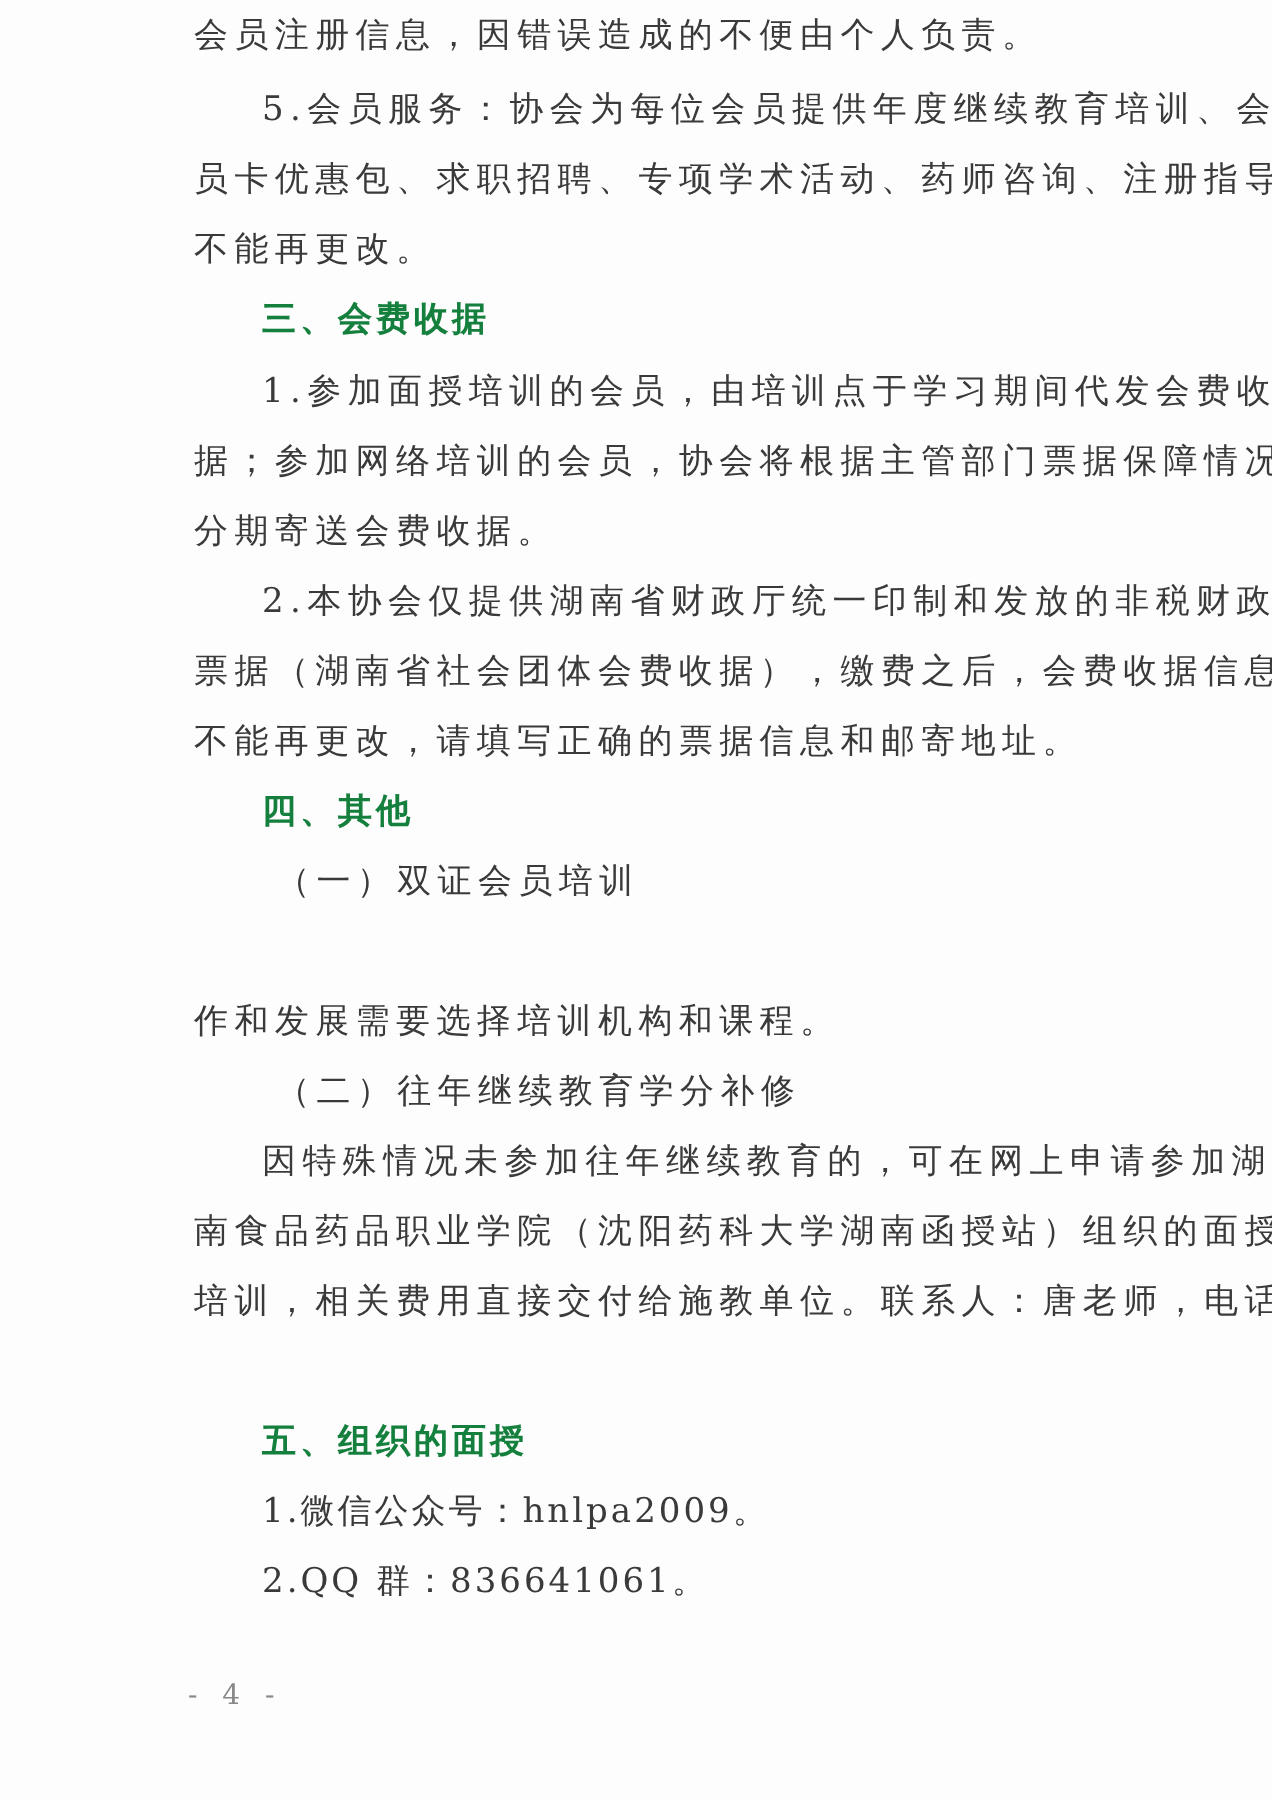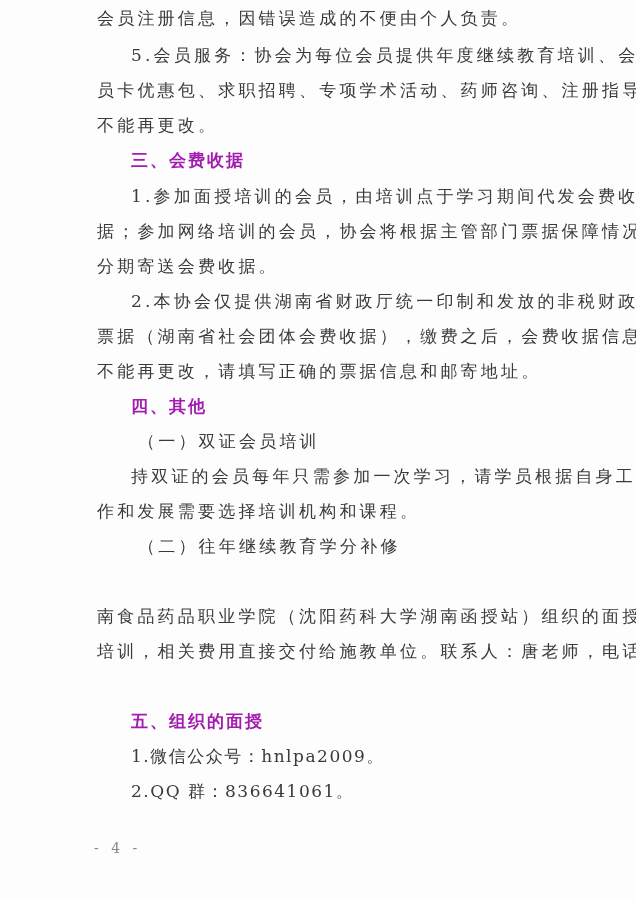--- a/index.html
+++ b/index.html
@@ -6,43 +6,43 @@
   body {
     width: 636px; height: 900px; background: #fdfdfd; position: relative; overflow: hidden;
     font-family: "DejaVu Serif", "Liberation Serif", serif; color: #333;
   }
   .page { position: absolute; left: 0; top: 0; width: 565px; height: 900px; }
   .line {
     position: absolute; left: 97px; font-size: 17px; line-height: 20px;
     letter-spacing: 3.2px; white-space: nowrap; color: #3a3a3a;
   }
   .ind { left: 131px; }
-  .heading { font-family: "DejaVu Sans", "Liberation Sans", sans-serif; font-weight: bold; color: #a21caf; letter-spacing: 2px; }
+  .heading { font-family: "DejaVu Sans", "Liberation Sans", sans-serif; font-weight: bold; color: #15803d; letter-spacing: 2px; }
   .sub { left: 138px; }
   .footer { position: absolute; left: 94px; top: 840px; font-size: 14px; color: #888; letter-spacing: 4px; }
 </style>
 </head>
 <body>
 
 <div class="page">
   <div class="line" style="top:8px">会员注册信息，因错误造成的不便由个人负责。</div>
   <div class="line ind" style="top:45px">5.会员服务：协会为每位会员提供年度继续教育培训、会</div>
   <div class="line" style="top:80px">员卡优惠包、求职招聘、专项学术活动、药师咨询、注册指导</div>
   <div class="line" style="top:115px">不能再更改。</div>
   <div class="line ind heading" style="top:150px">三、会费收据</div>
   <div class="line ind" style="top:186px">1.参加面授培训的会员，由培训点于学习期间代发会费收</div>
   <div class="line" style="top:221px">据；参加网络培训的会员，协会将根据主管部门票据保障情况，</div>
   <div class="line" style="top:256px">分期寄送会费收据。</div>
   <div class="line ind" style="top:291px">2.本协会仅提供湖南省财政厅统一印制和发放的非税财政</div>
   <div class="line" style="top:326px">票据（湖南省社会团体会费收据），缴费之后，会费收据信息</div>
   <div class="line" style="top:361px">不能再更改，请填写正确的票据信息和邮寄地址。</div>
   <div class="line ind heading" style="top:396px">四、其他</div>
   <div class="line sub" style="top:431px">（一）双证会员培训</div>
-  <div class="line ind" style="top:466px">持双证的会员每年只需参加一次学习，请学员根据自身工</div>
   <div class="line" style="top:501px">作和发展需要选择培训机构和课程。</div>
   <div class="line sub" style="top:536px">（二）往年继续教育学分补修</div>
+  <div class="line ind" style="top:571px">因特殊情况未参加往年继续教育的，可在网上申请参加湖</div>
   <div class="line" style="top:606px">南食品药品职业学院（沈阳药科大学湖南函授站）组织的面授</div>
   <div class="line" style="top:641px">培训，相关费用直接交付给施教单位。联系人：唐老师，电话</div>
   <div class="line ind heading" style="top:711px">五、组织的面授</div>
   <div class="line ind" style="top:746px;letter-spacing:1.5px">1.微信公众号：hnlpa2009。</div>
   <div class="line ind" style="top:781px;letter-spacing:1.5px">2.QQ 群：836641061。</div>
   <div class="footer">- 4 -</div>
 </div>
 
 </body></html>

